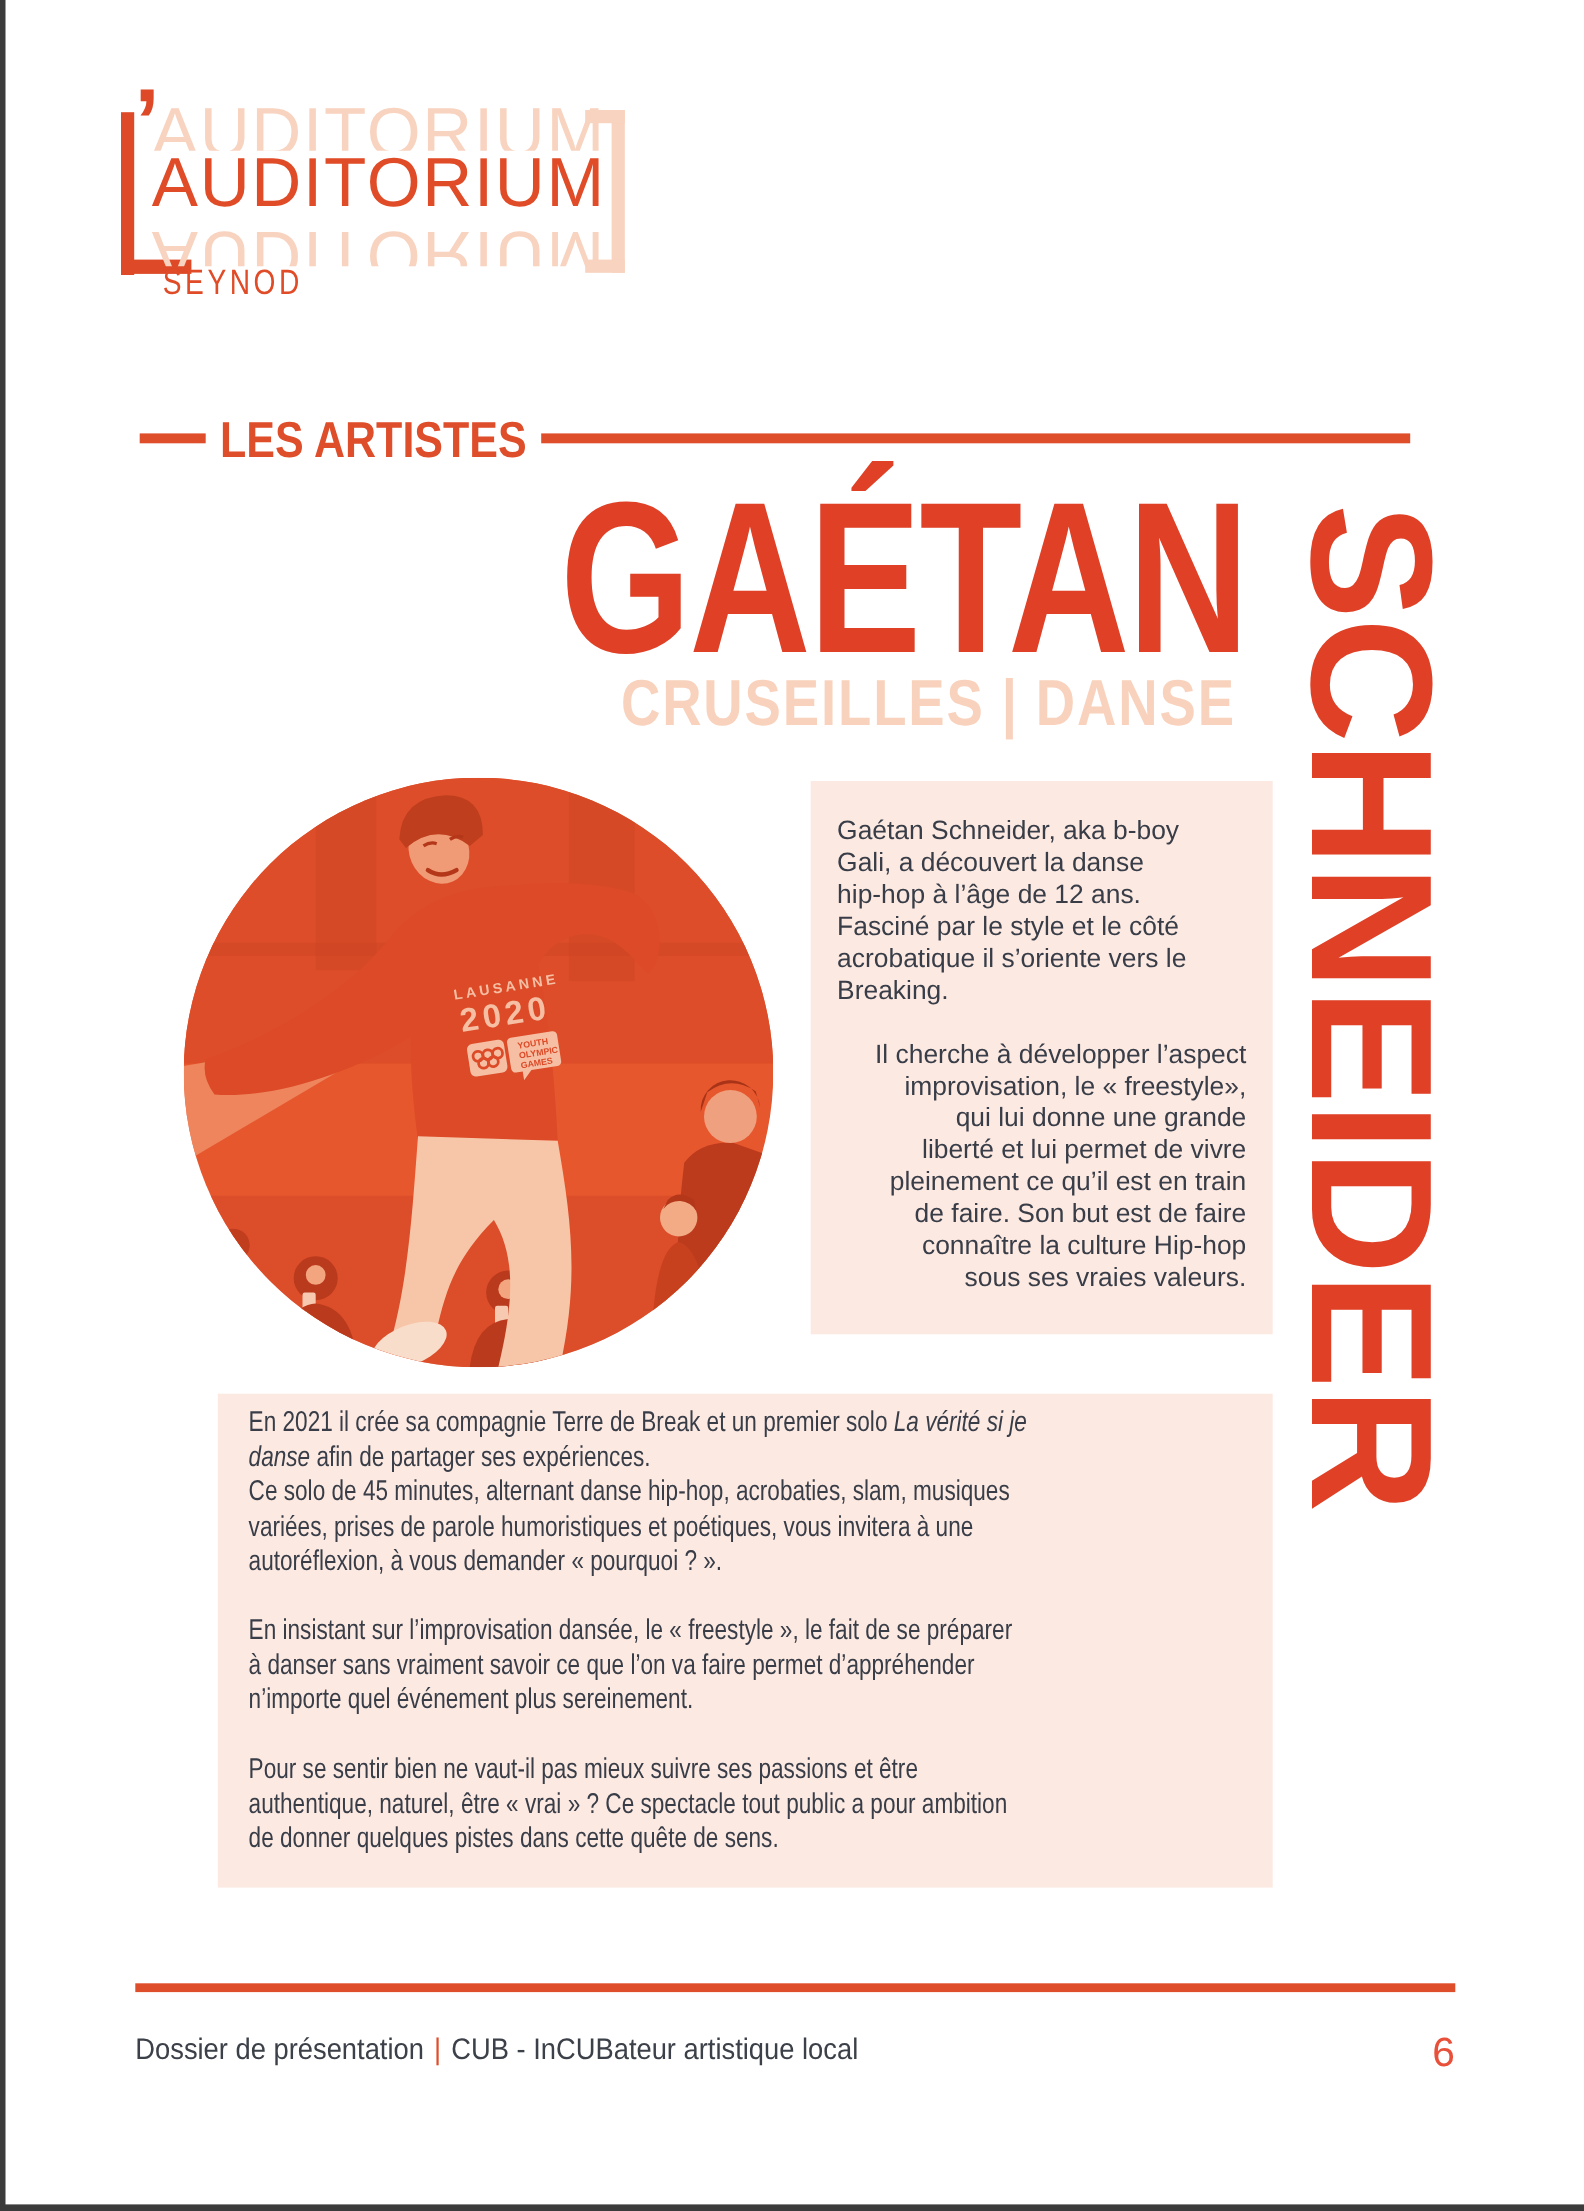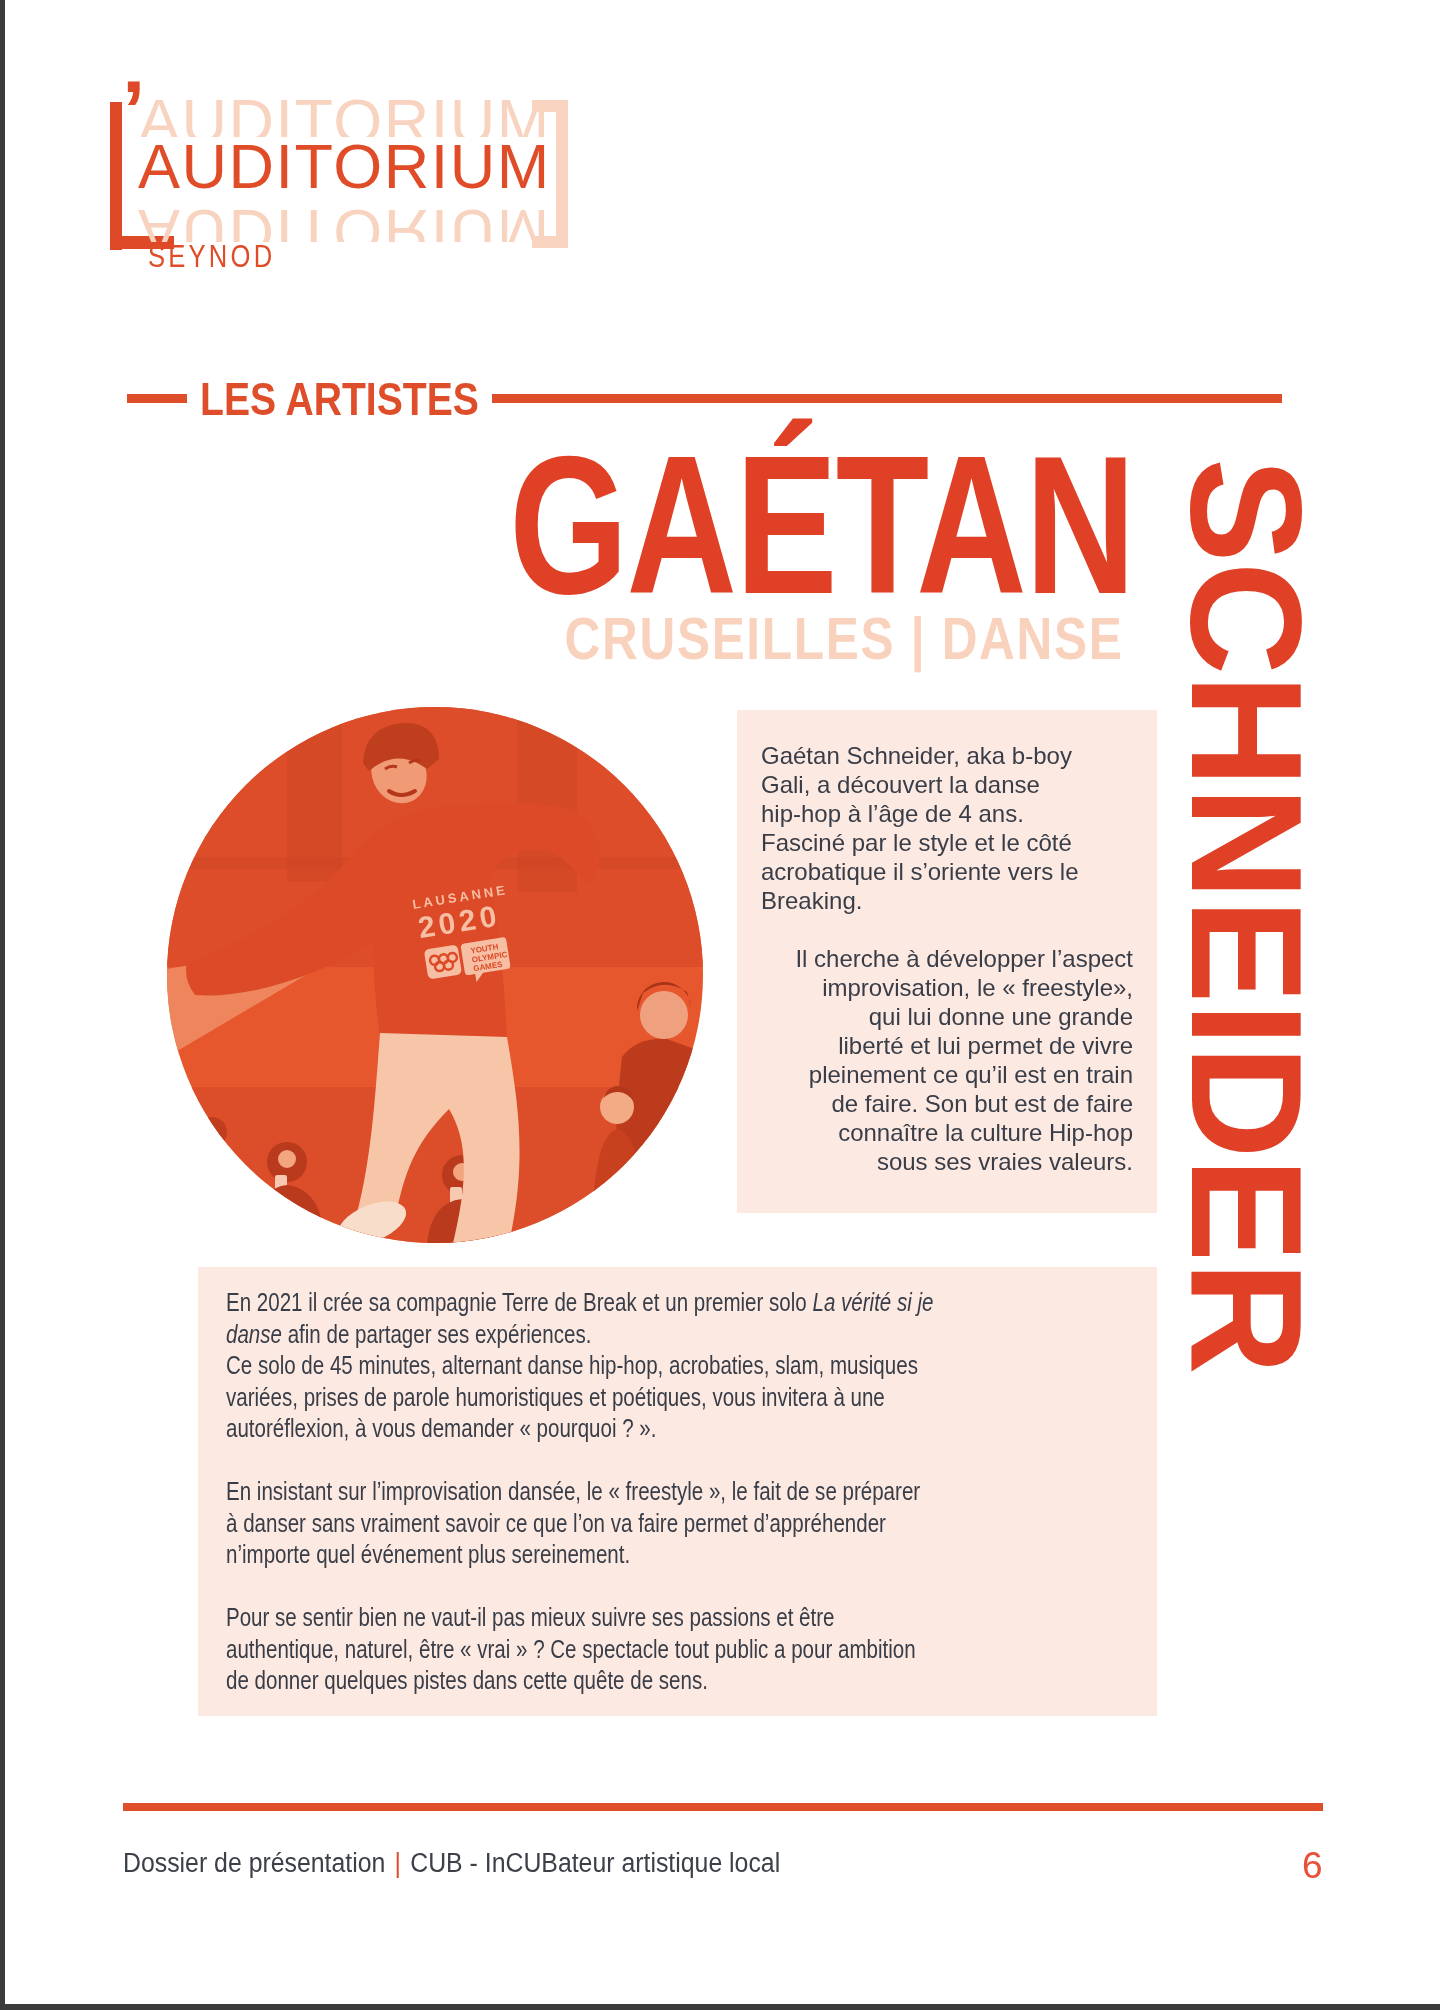--- a/index.html
+++ b/index.html
@@ -41,21 +41,21 @@
                 font-size:157px; line-height:157px; font-weight:bold; color:#df4026; letter-spacing:-1px; white-space:nowrap; }
 
   
   .photo { position:absolute; left:167px; top:707px; width:536px; height:536px; border-radius:50%; overflow:hidden; }
 
   
   .panel { background:#fce9e2; color:#383d47; }
   .info-panel { position:absolute; left:737px; top:710px; width:420px; height:503px; padding:31px 24px; }
   .info-panel p { font-size:24px; line-height:29px; white-space:pre-line; }
   .info-panel p + p { margin-top:29px;text-align:right; }
-  .main-panel { position:absolute; left:198px; top:1267px; width:959px; height:449px; padding:20px 28px; }
+  .main-panel { position:absolute; left:198px; top:1267px; width:959px; height:449px; padding:10px 28px; }
   .main-condense { transform:scaleX(0.79); transform-origin:left top; width:1140px; }
   .main-condense p { font-size:26px; line-height:31.5px; white-space:pre-line; }
   .main-condense p + p { margin-top:31.5px; }
   .italic { font-style:italic; }
 
   
   .footer-rule { position:absolute; left:123px; top:1803px; width:1200px; height:8px; background:#df4e2b; }
   .footer-text { position:absolute; left:123px; top:1848px; font-size:27px; color:#3c4048;
                  transform:scaleX(0.92); transform-origin:left top; white-space:nowrap; }
   .footer-sep  { color:#df4e2b; padding:0 10px; }
@@ -162,21 +162,21 @@
         <path d="M213,326 L340,330 C352,400 360,455 342,536 L286,536 C302,470 300,432 282,402
                  C246,438 238,468 230,502 L186,520 C204,462 208,392 213,326 Z" fill="#f7c6a8"></path>
         <ellipse cx="205" cy="516" rx="36" ry="18" fill="#f9ddcb" transform="rotate(-22 205 516)"></ellipse>
       </g>
     </svg>
   </div>
 
   <div class="panel info-panel">
     <p>Gaétan Schneider, aka b-boy
 Gali, a découvert la danse
-hip-hop à l’âge de 4 ans.
+hip-hop à l’âge de 12 ans.
 Fasciné par le style et le côté
 acrobatique il s’oriente vers le
 Breaking.</p>
     <p>Il cherche à développer l’aspect
 improvisation, le « freestyle»,
 qui lui donne une grande
 liberté et lui permet de vivre
 pleinement ce qu’il est en train
 de faire. Son but est de faire
 connaître la culture Hip-hop

